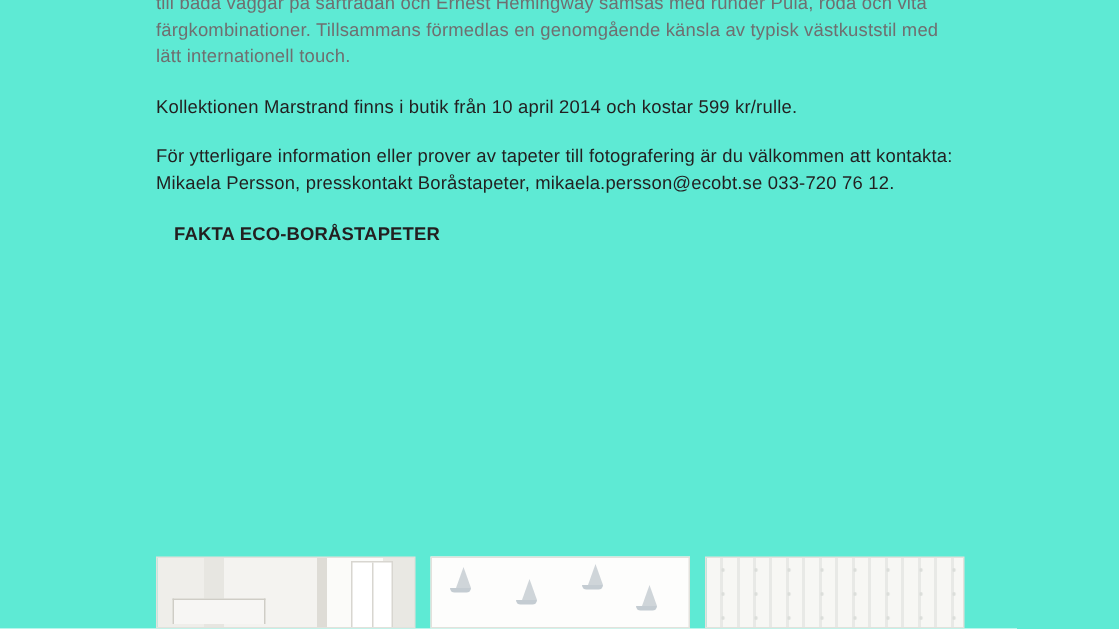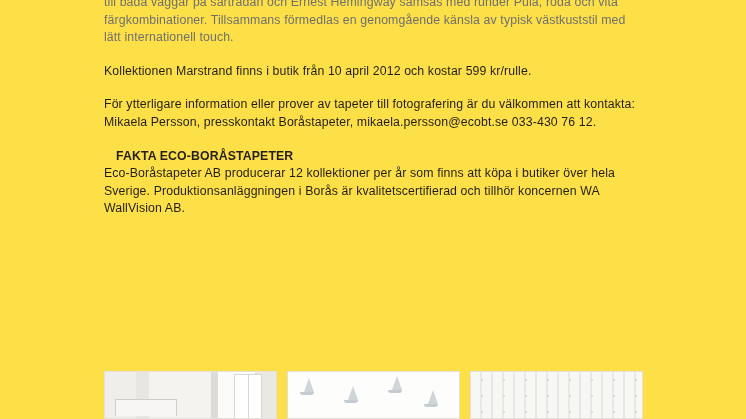--- a/index.html
+++ b/index.html
@@ -11,21 +11,21 @@
     width: 746px;
     height: 419px;
     overflow: hidden;
     font-family: "Liberation Sans", sans-serif;
     color: #231f20;
   }
   .page {
     position: relative;
     width: 746px;
     height: 419px;
-    background: #fde047;
+    background: #5eead4;
   }
   .doc-body {
     position: absolute;
     left: 104px;
     top: 0px;
     width: 540px;
   }
   .para {
     font-size: 12.3px;
     line-height: 17.6px;
@@ -141,24 +141,23 @@
     opacity: .9;
   }
 </style>
 </head>
 <body>
 
 <div class="page">
 
   <div class="doc-body">
     <p class="para clipped-top fade-line">till båda väggar på särtrådan och Ernest Hemingway samsas med runder Pula, röda och vita färgkombinationer. Tillsammans förmedlas en genomgående känsla av typisk västkuststil med lätt internationell touch.</p>
-    <p class="para">Kollektionen Marstrand finns i butik från 10 april 2012 och kostar 599 kr/rulle.</p>
-    <p class="para">För ytterligare information eller prover av tapeter till fotografering är du välkommen att kontakta: Mikaela Persson, presskontakt Boråstapeter, mikaela.persson@ecobt.se 033-430 76 12.</p>
+    <p class="para">Kollektionen Marstrand finns i butik från 10 april 2014 och kostar 599 kr/rulle.</p>
+    <p class="para">För ytterligare information eller prover av tapeter till fotografering är du välkommen att kontakta: Mikaela Persson, presskontakt Boråstapeter, mikaela.persson@ecobt.se 033-720 76 12.</p>
     <p class="fact-head">FAKTA ECO-BORÅSTAPETER</p>
-    <p class="para tight">Eco-Boråstapeter AB producerar 12 kollektioner per år som finns att köpa i butiker över hela Sverige. Produktionsanläggningen i Borås är kvalitetscertifierad och tillhör koncernen WA WallVision AB.</p>
   </div>
 
   <div class="images-row">
     <div class="thumb t1">
       <div class="win"></div>
       <div class="chairline"></div>
     </div>
     <div class="thumb t2">
       <div class="boat" style="left:16px; top:6px;"></div>
       <div class="hull" style="left:12px; top:20px;"></div>

